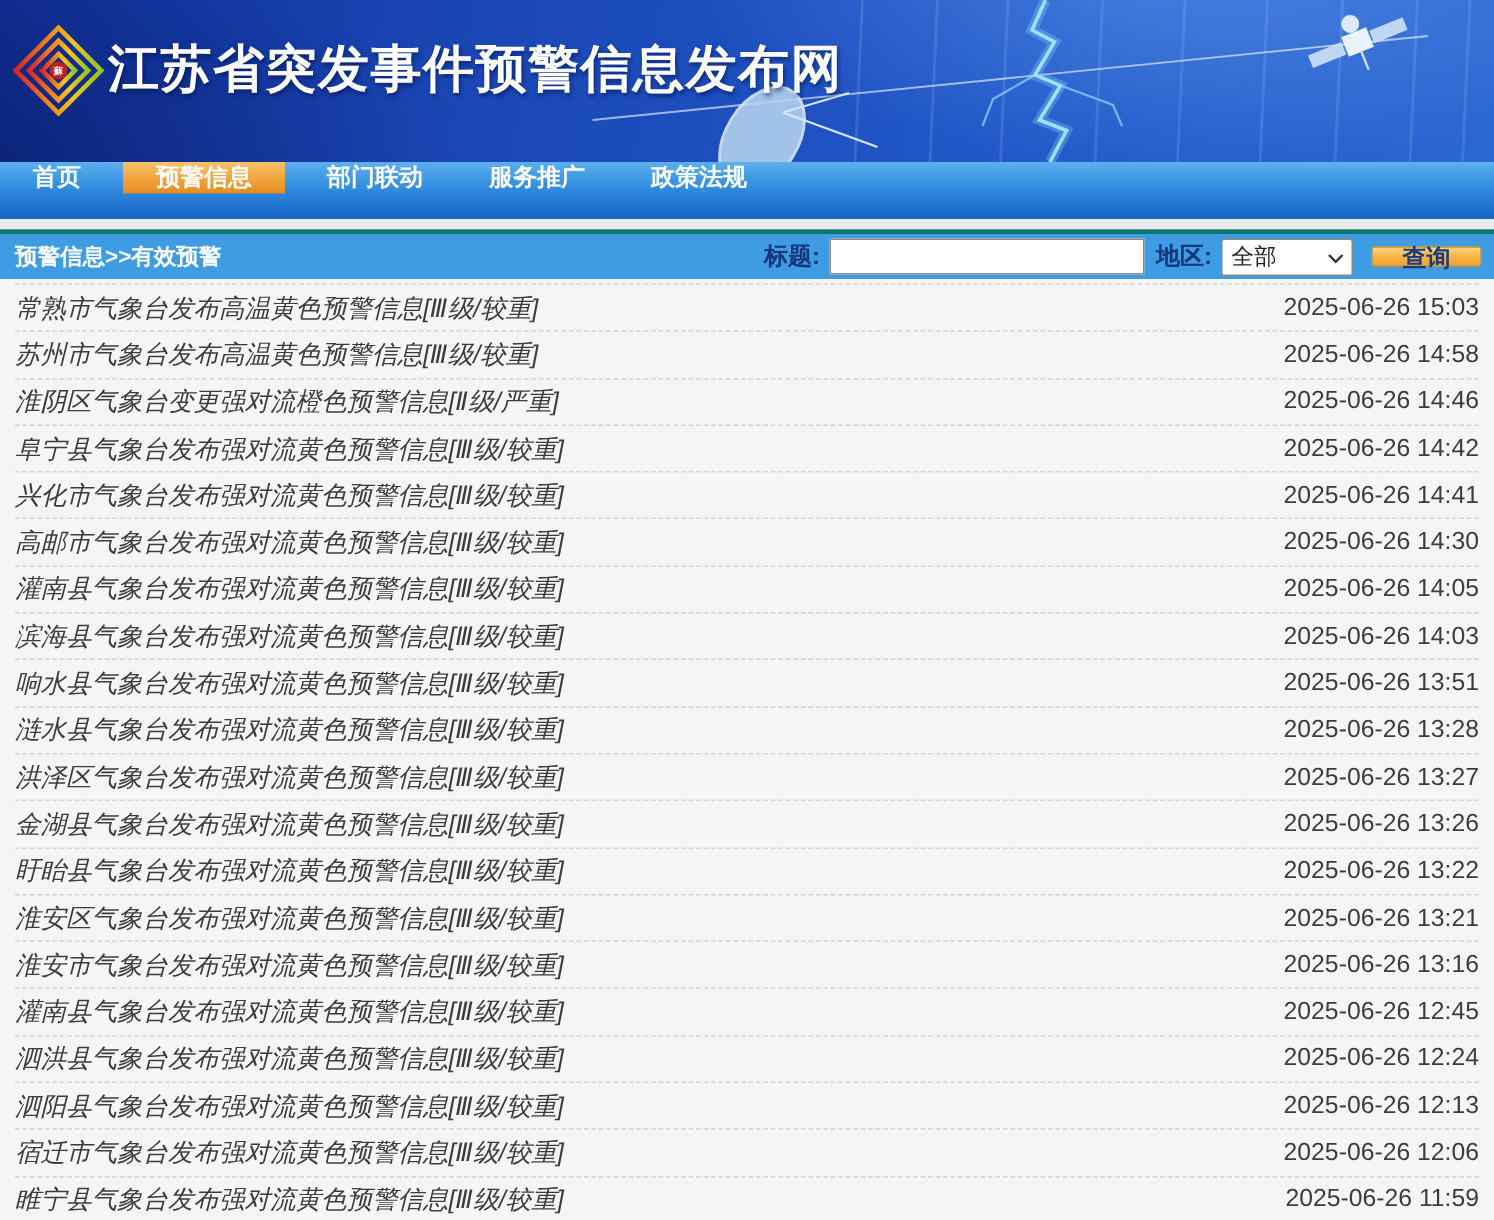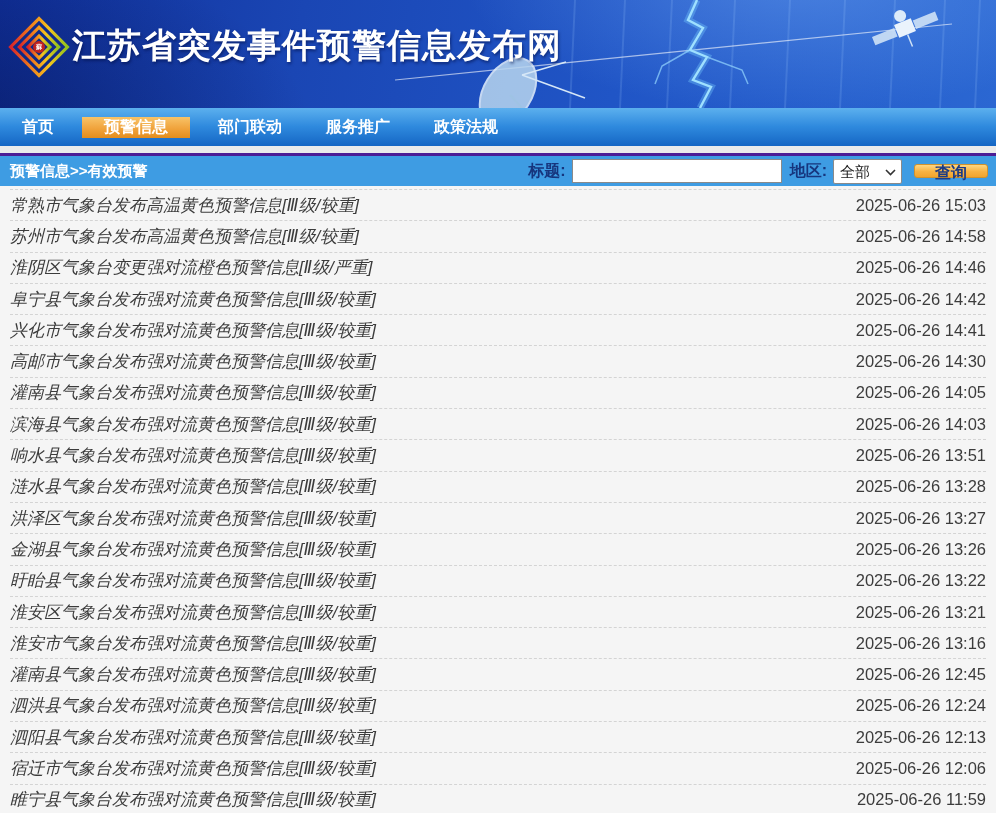--- a/index.html
+++ b/index.html
@@ -17,50 +17,50 @@
   .header-art { position:absolute; left:0; top:0; pointer-events:none; }
   .logo { position:absolute; left:8px; top:15px; width:62px; height:64px; }
   .site-title {
     position:absolute; left:72px; top:23px;
     font-size:34px; font-weight:bold; color:#ffffff; letter-spacing:1px;
     text-shadow:1px 2px 3px rgba(0,15,70,.55); white-space:nowrap;
   }
 
   
   .nav {
-    width:996px; height:38px; display:flex; align-items:center; padding-left:6px;
+    width:996px; height:38px; display:flex; align-items:flex-start; padding-left:6px;
     background:linear-gradient(180deg,#5cb0ee 0%,#2f8ade 48%,#1566c4 100%);
   }
   .nav-item {
     display:flex; align-items:center; padding:0 16px; margin-right:12px;
     color:#ffffff; font-size:16px; font-weight:bold; text-decoration:none;
     cursor:pointer; white-space:nowrap;
   }
   .nav-item.active {
     background:linear-gradient(180deg,#f8c368 0%,#f0a33c 55%,#e38d1d 100%);
     padding:0 22px;
   }
 
   .nav-gap { width:996px; height:7px; background:#ebebeb; }
 
   
   .filter-bar {
-    width:996px; height:33px; border-top:3px solid #4c1d95; background:#3e9ce3;
+    width:996px; height:33px; border-top:3px solid #0f766e; background:#3e9ce3;
     display:flex; align-items:center; padding:0 8px 0 10px;
   }
   .breadcrumb { color:#ffffff; font-size:15px; font-weight:bold; white-space:nowrap; }
   .filter-controls { margin-left:auto; display:flex; align-items:center; }
   .filter-label { color:#16357d; font-size:16px; font-weight:bold; margin-right:6px; white-space:nowrap; }
   .title-input {
     width:210px; height:24px; border:1px solid #8a8a8a; background:#ffffff;
     font-size:14px; padding:0 5px; margin-right:8px; outline:none;
   }
   .select-wrap { position:relative; display:inline-block; margin-right:8px; }
   .region-select {
-    width:69px; height:25px; border:1px solid #8a8a8a; background:#ffffff;
+    width:88px; height:25px; border:1px solid #8a8a8a; background:#ffffff;
     font-size:15px; padding:0 18px 0 6px; appearance:none; -webkit-appearance:none;
     border-radius:2px; color:#222;
   }
   .select-wrap .chev { position:absolute; right:6px; top:10px; pointer-events:none; }
   .search-btn {
     width:74px; height:14px; margin-left:4px;
     background:linear-gradient(180deg,#ffd780 0%,#f7b242 55%,#f0a42e 100%);
     border:1px solid #d0922d; border-radius:3px;
     color:#1d3b85; font-size:16px; font-weight:bold; cursor:pointer; line-height:1;
   }

